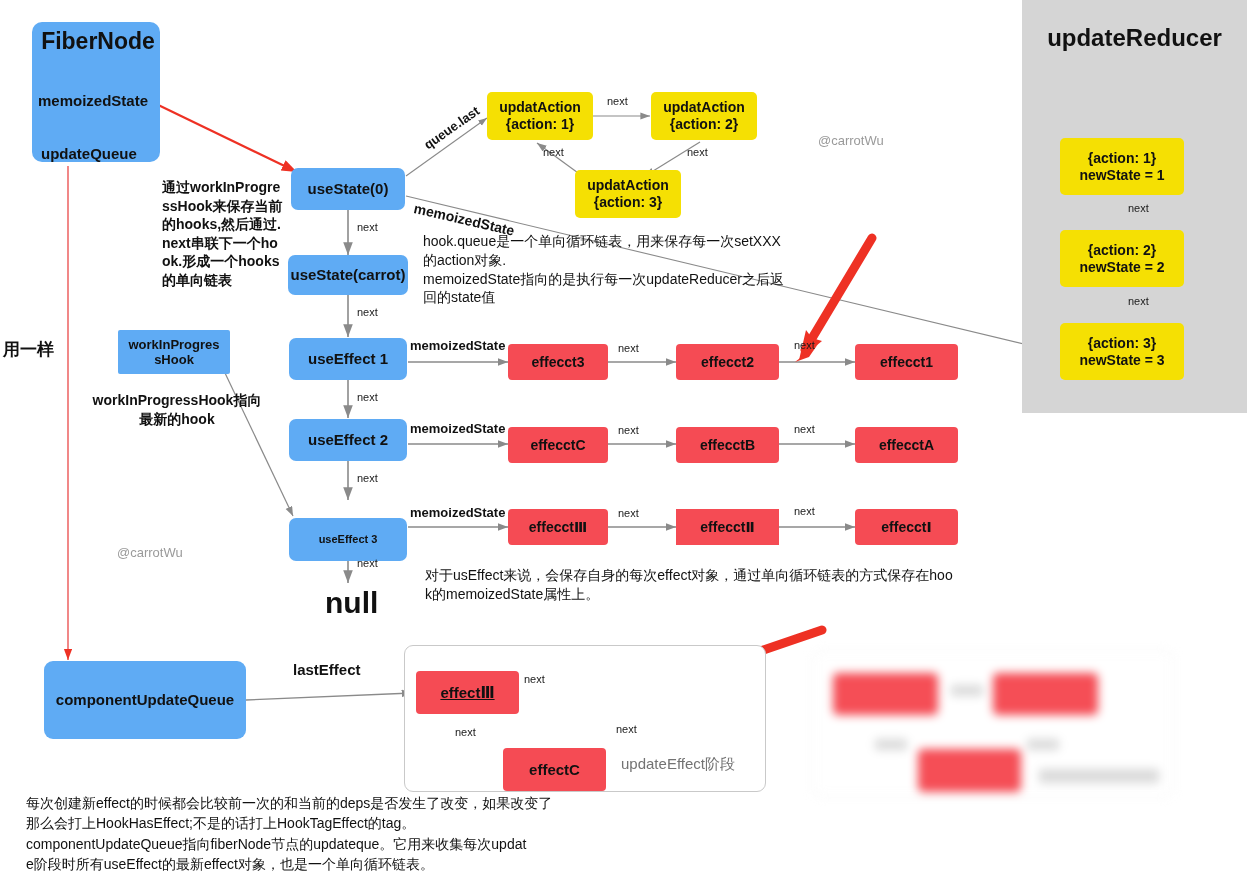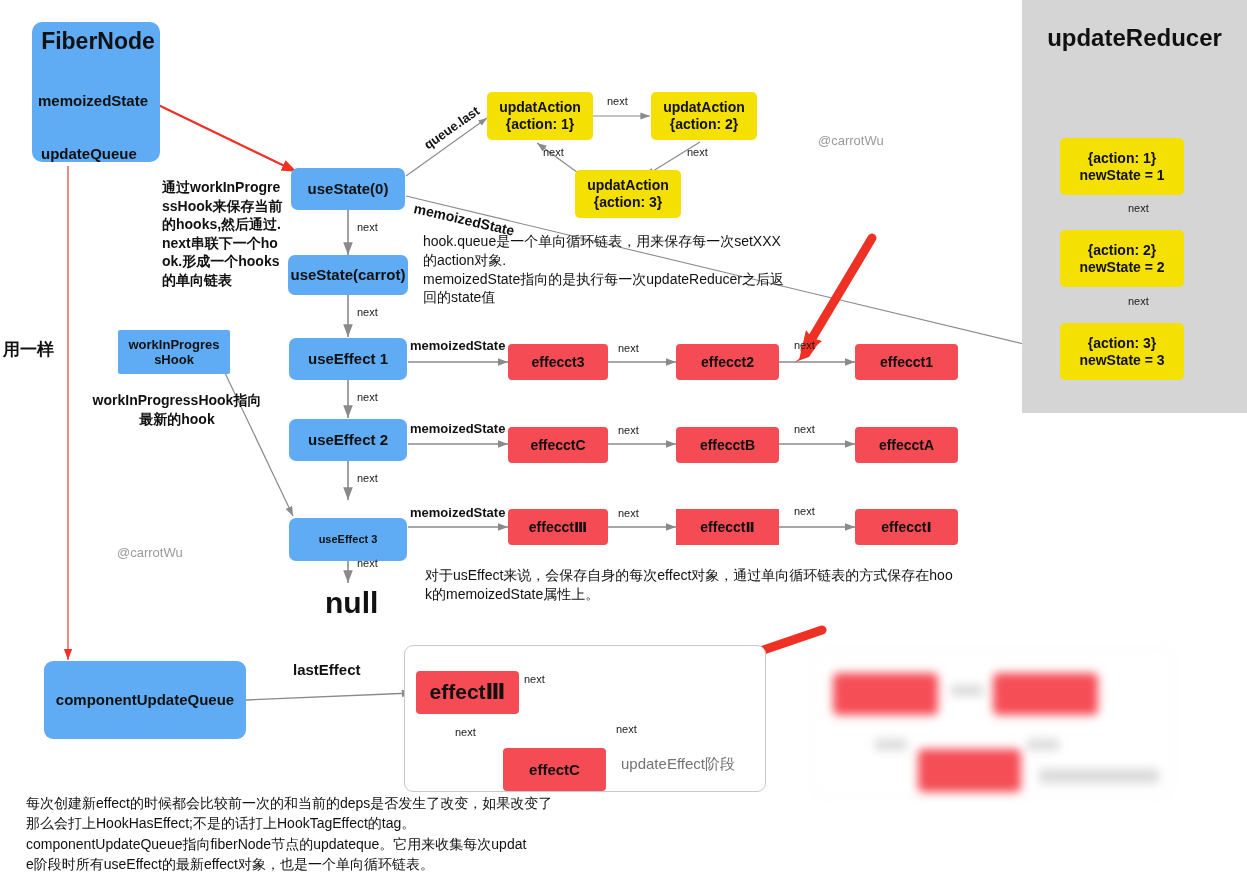--- a/index.html
+++ b/index.html
@@ -301,21 +301,21 @@
     <span>{action: 3}</span>
     <span>newState = 3</span>
   </div>
   <div class="lbl lbl-next" style="left:1128px; top:202px;">next</div>
   <div class="lbl lbl-next" style="left:1128px; top:295px;">next</div>
 
   <div class="node blue" style="left:44px; top:661px; width:202px; height:78px; font-size:15px; border-radius:9px;">componentUpdateQueue</div>
   <div class="lbl lbl-edge" style="left:293px; top:661px; font-size:15px;">lastEffect</div>
 
   <div class="stage-box"></div>
-  <div class="node red" style="left:416px; top:671px; width:103px; height:43px; font-size:21px; border-radius:4px;">effectⅢ</div>
+  <div class="node red" style="left:416px; top:671px; width:103px; height:43px; font-size:15px; border-radius:4px;text-decoration:underline;">effectⅢ</div>
   <div class="node red" style="left:503px; top:748px; width:103px; height:43px; font-size:15px; border-radius:4px;">effectC</div>
   <div class="lbl lbl-next" style="left:524px; top:673px;">next</div>
   <div class="lbl lbl-next" style="left:616px; top:723px;">next</div>
   <div class="lbl lbl-next" style="left:455px; top:726px;">next</div>
   <div class="stage-label">updateEffect阶段</div>
 
   <div id="blur-thumb">
     <div class="tb" style="left:20px; top:22px; width:105px; height:42px;"></div>
     <div class="tb" style="left:180px; top:22px; width:105px; height:42px;"></div>
     <div class="tb" style="left:105px; top:98px; width:103px; height:43px;"></div>

